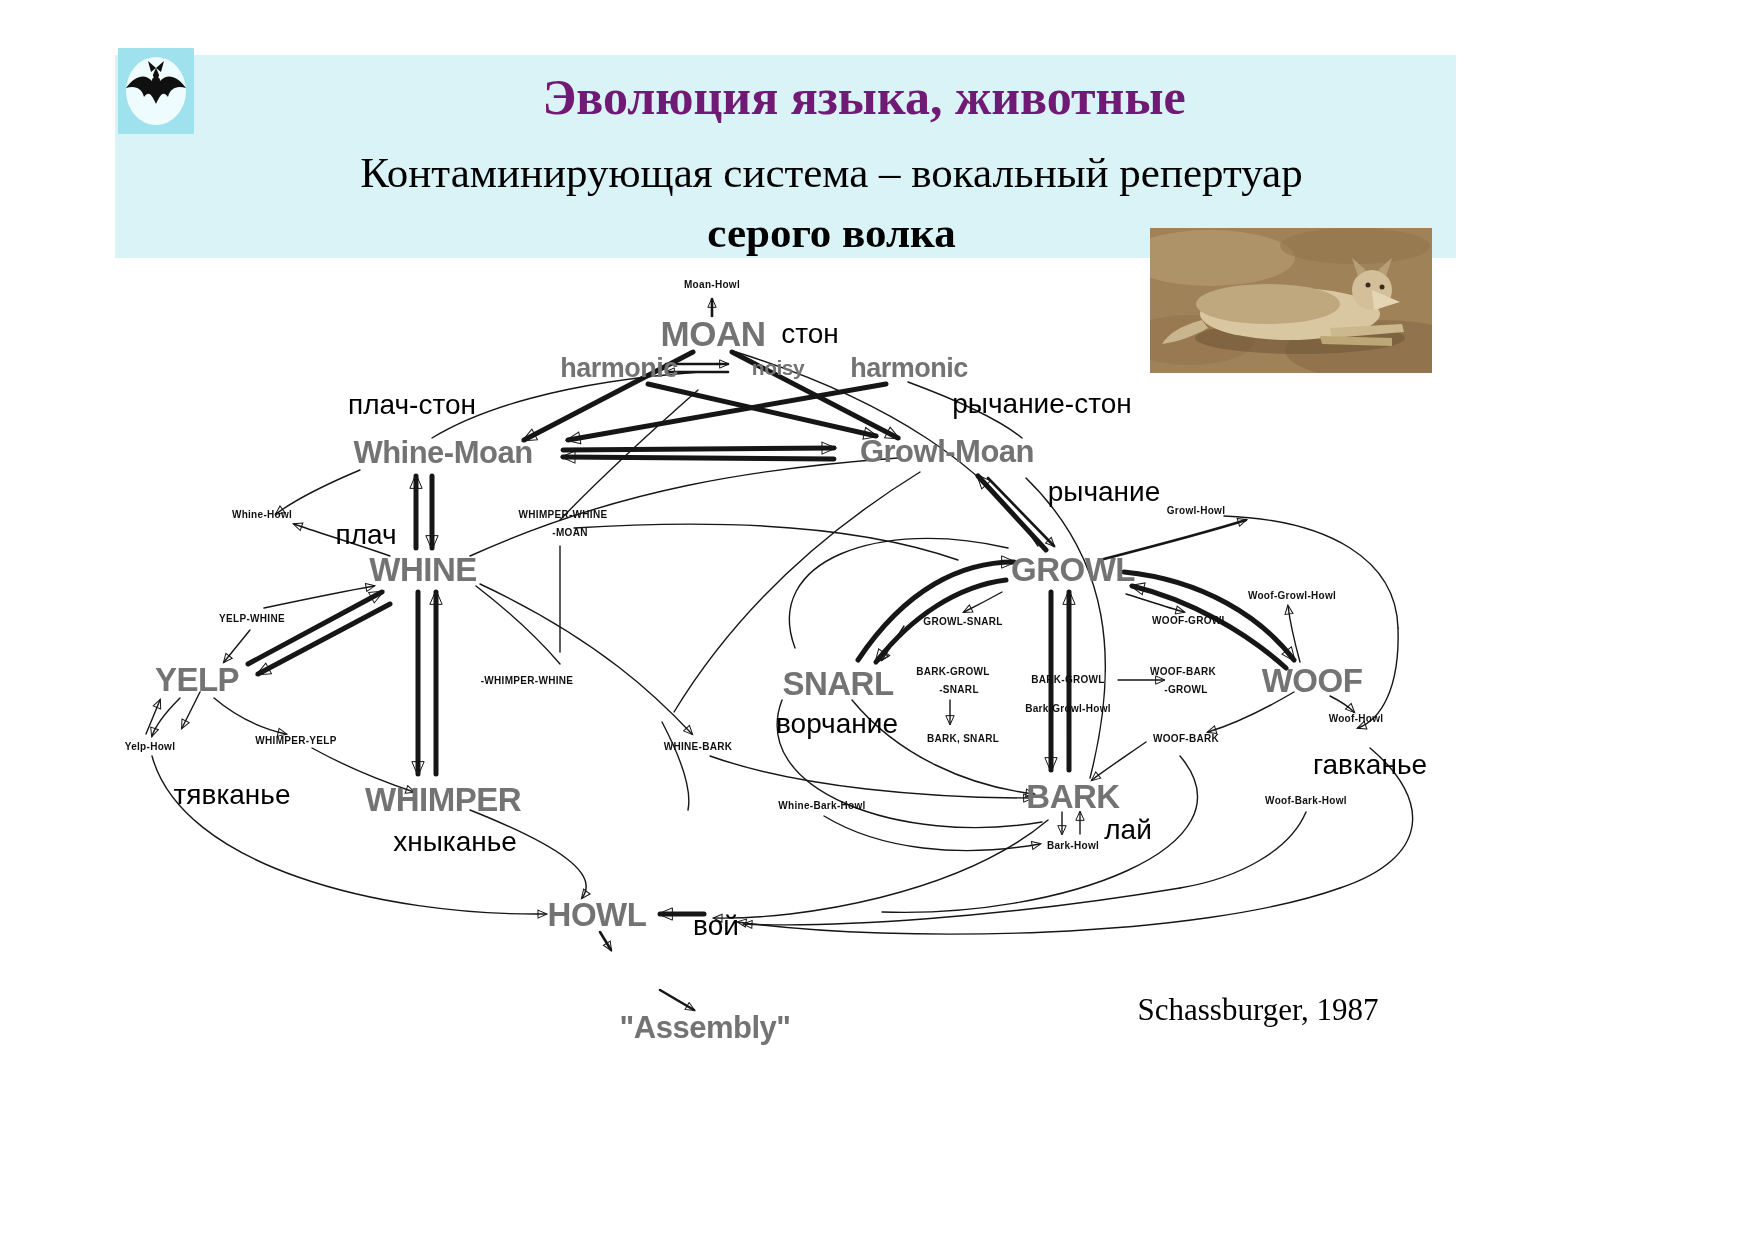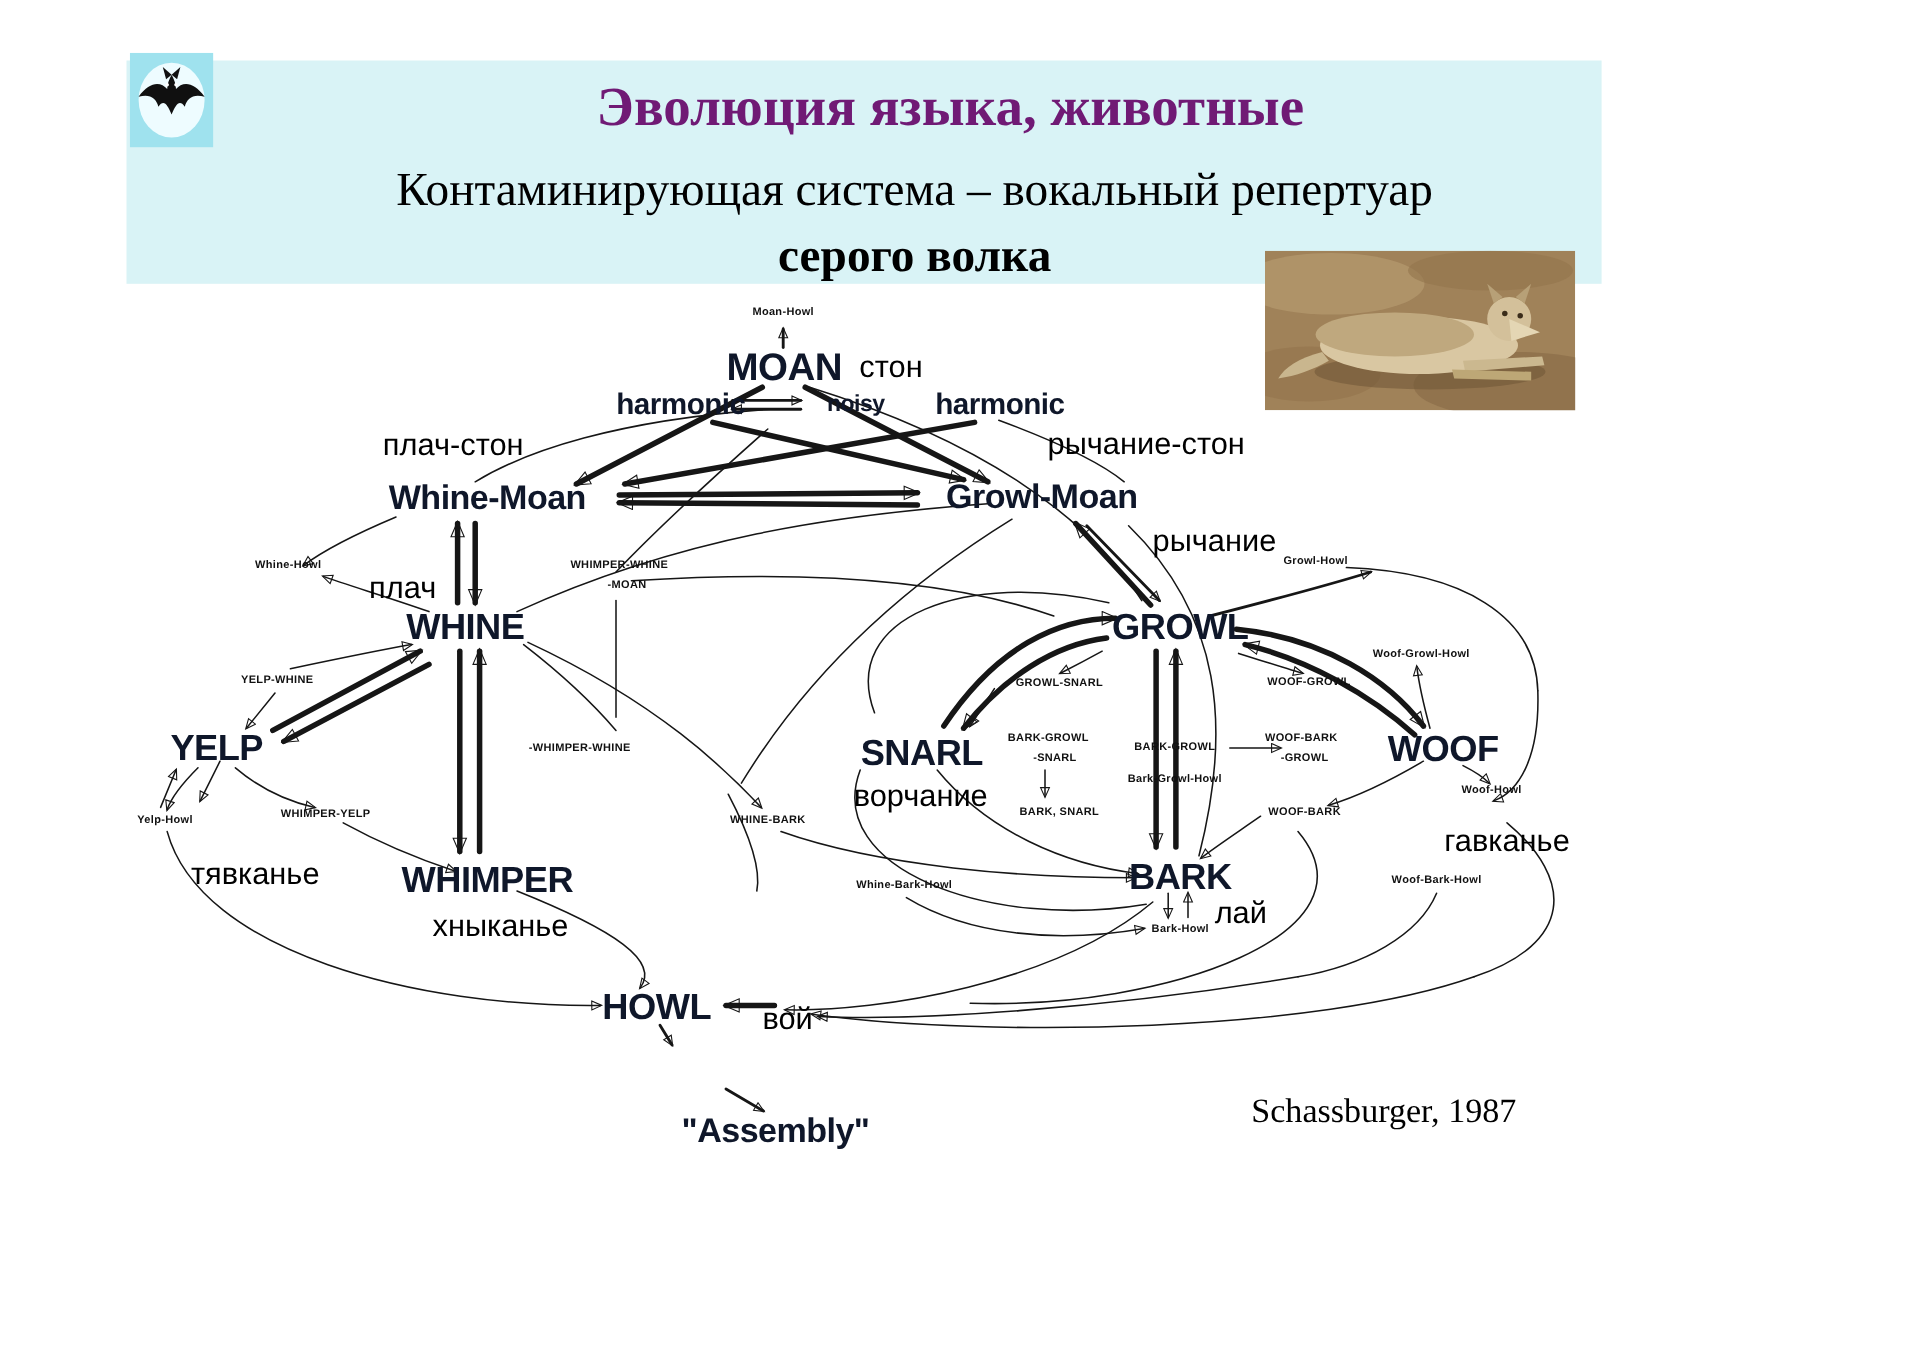--- a/index.html
+++ b/index.html
@@ -19,21 +19,21 @@
   }
   .sub1 { top:148px; }
   .sub2 { top:208px;font-weight:bold; }
   .wolf-photo { position:absolute; left:1150px; top:228px; width:282px; height:145px; }
   .arrows { position:absolute; left:0; top:0; width:1754px; height:1240px; }
   .arrows path { fill:none; stroke:#161616; stroke-linecap:round; }
   .pt { stroke-width:5px; }
   .pm { stroke-width:2.6px; }
   .pn { stroke-width:1.4px; }
   .nmaj {
-    position:absolute; transform:translate(-50%,-50%); font-weight:700; color:#0f172a;
+    position:absolute; transform:translate(-50%,-50%); font-weight:700; color:#737373;
     letter-spacing:-0.5px; white-space:nowrap; font-size:33px;
   }
   .nmin {
     position:absolute; transform:translate(-50%,-50%); font-weight:700; color:#101010;
     white-space:nowrap; font-size:10px; letter-spacing:0.3px;
   }
   .nru {
     position:absolute; transform:translate(-50%,-50%); color:#000000;
     white-space:nowrap; font-size:28px;
   }

